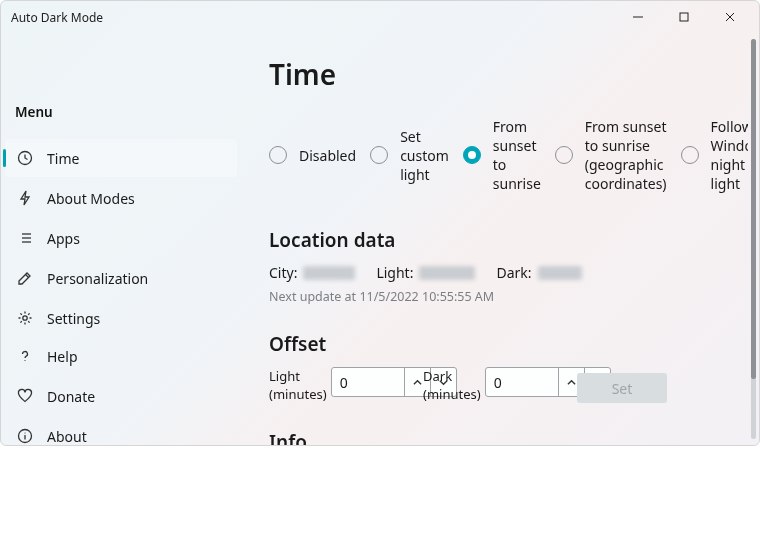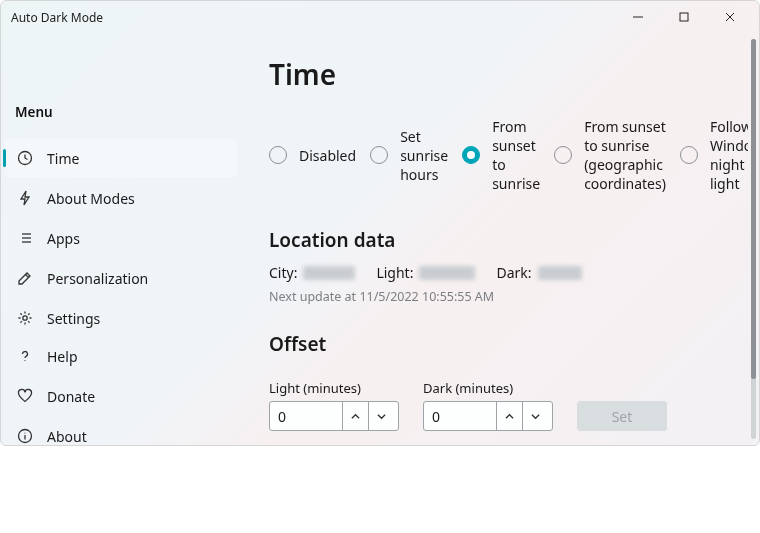--- a/index.html
+++ b/index.html
@@ -69,21 +69,21 @@
   .loc-line { font-size: 14px; display: flex; align-items: center; gap: 21px; margin-bottom: 6px; }
   .loc-pair { display: flex; align-items: center; gap: 6px; }
   .blur {
     display: inline-block; width: 52px; height: 14px; background: #c9cdd1;
     filter: blur(2px); border-radius: 2px;
   }
   .blur.w2 { width: 56px; }
   .blur.w3 { width: 44px; }
   .next-update { font-size: 12.5px; color: #7a7f84; margin-bottom: 26px; }
   .offset-row { display: flex; align-items: flex-end; gap: 24px; margin-bottom: 26px; }
-  .offset-field { display: flex; flex-direction: column; gap: 4px; width: 130px; margin-top: 12px; }
+  .offset-field { display: flex; flex-direction: row; gap: 4px; width: 130px; }
   .offset-label { font-size: 13px; color: #1a1a1a; }
   .stepper {
     display: flex; border: 1px solid #9ea3a7; border-radius: 3px; background: #fdfefe; height: 30px;
   }
   .stepper input {
     border: none; outline: none; width: 72px; padding: 0 8px; font-size: 14px; background: transparent; color: #1a1a1a;
     font-family: inherit;
   }
   .stepbtn {
     width: 26px; border-left: 1px solid #9ea3a7; display: flex; align-items: center; justify-content: center;
@@ -209,21 +209,21 @@
       <div class="content">
         <h1 class="page-title">Time</h1>
 
         <div class="radios">
           <label class="radio">
             <span class="rcirc"></span>
             <span>Disabled</span>
           </label>
           <label class="radio">
             <span class="rcirc"></span>
-            <span>Set sunrise hours</span>
+            <span>Set custom light</span>
           </label>
           <label class="radio sel">
             <span class="rcirc"></span>
             <span>From sunset to sunrise</span>
           </label>
           <label class="radio">
             <span class="rcirc"></span>
             <span>From sunset to sunrise (geographic coordinates)</span>
           </label>
           <label class="radio">

